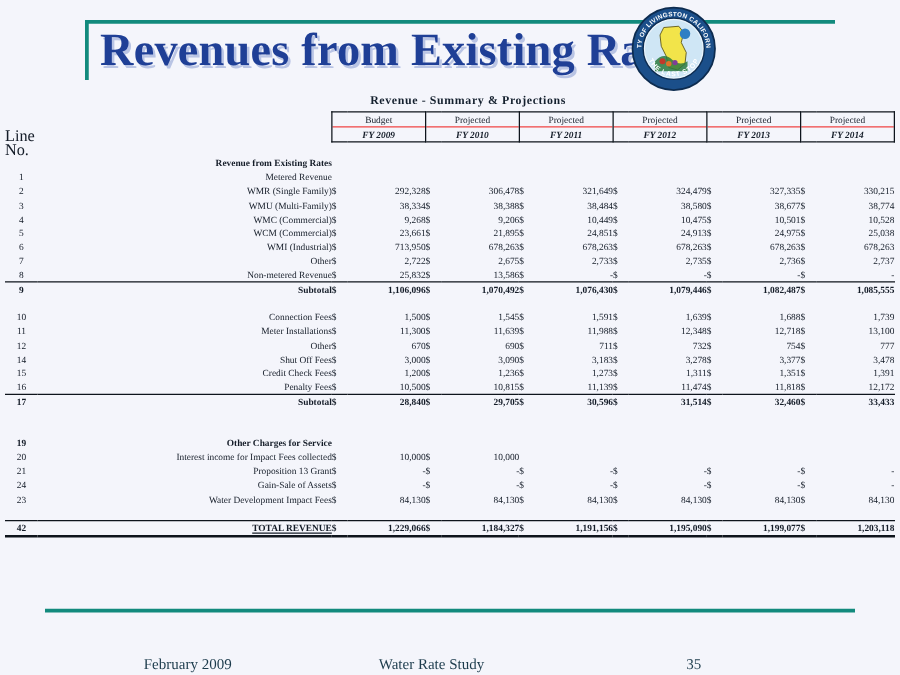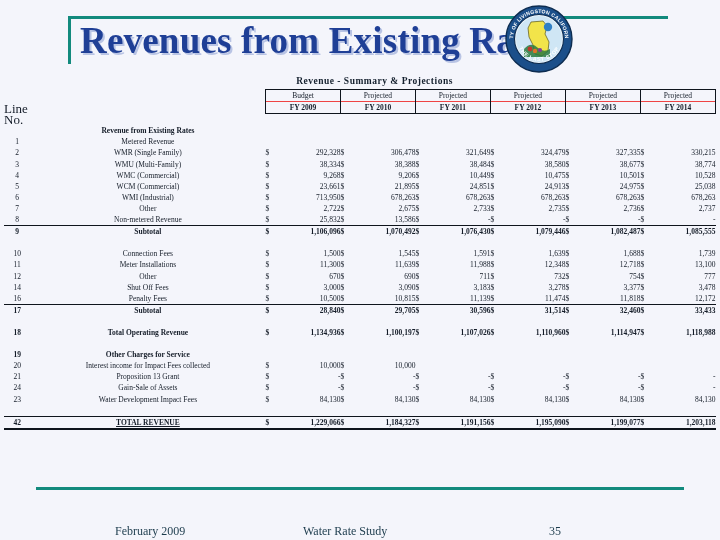--- a/index.html
+++ b/index.html
@@ -94,21 +94,21 @@
   table.fin td, table.fin th {
     padding: 0;
     vertical-align: bottom;
     white-space: nowrap;
     line-height: 11.1px;
     height: 11.1px;
   }
 
   
   .c-line   { width: 26px;  text-align: center; }
-  .c-label  { width: 232px; text-align: center; padding-left: 2px; margin-top: 36px; }
+  .c-label  { width: 232px; text-align: right; padding-left: 2px; margin-top: 36px; }
   .c-cur    { width: 12px;  text-align: left; }
   .c-val    { width: 62px;  text-align: right; padding-right: 3px; }
 
   
   .hdr-linelbl {
     font-size: 13px;
     text-align: left;
     padding-left: 2px;
     line-height: 11px;
   }
@@ -124,20 +124,21 @@
   th.hdr-cell .hdr-top {
     display: block;
     font-weight: normal;
     border-bottom: 1px solid #ef4444;
     padding: 0 2px;
   }
   th.hdr-cell .hdr-bot {
     display: block;
     font-weight: bold;
     padding: 0 2px;
+    font-style: italic;
   }
   .row-bold td { font-weight: bold; }
   .indent1 { padding-left: 16px; }
   .indent2 { padding-left: 58px; }
   .indent0 { padding-left: 2px; }
 
   .topline td { border-top: 1.1px solid #0e141c; }
   .dblline td {
     border-top: 1.1px solid #0e141c;
     border-bottom: 2.6px double #0e141c;
@@ -478,20 +479,36 @@
           <td class="c-cur">$</td>
           <td class="c-val">3,183</td>
           <td class="c-cur">$</td>
           <td class="c-val">3,278</td>
           <td class="c-cur">$</td>
           <td class="c-val">3,377</td>
           <td class="c-cur">$</td>
           <td class="c-val">3,478</td>
         </tr>
         <tr>
+          <td class="c-line">15</td>
+          <td class="c-label indent1">Credit Check Fees</td>
+          <td class="c-cur">$</td>
+          <td class="c-val">1,200</td>
+          <td class="c-cur">$</td>
+          <td class="c-val">1,236</td>
+          <td class="c-cur">$</td>
+          <td class="c-val">1,273</td>
+          <td class="c-cur">$</td>
+          <td class="c-val">1,311</td>
+          <td class="c-cur">$</td>
+          <td class="c-val">1,351</td>
+          <td class="c-cur">$</td>
+          <td class="c-val">1,391</td>
+        </tr>
+        <tr>
           <td class="c-line">16</td>
           <td class="c-label indent1">Penalty Fees</td>
           <td class="c-cur">$</td>
           <td class="c-val">10,500</td>
           <td class="c-cur">$</td>
           <td class="c-val">10,815</td>
           <td class="c-cur">$</td>
           <td class="c-val">11,139</td>
           <td class="c-cur">$</td>
           <td class="c-val">11,474</td>
@@ -511,36 +528,20 @@
           <td class="c-val">30,596</td>
           <td class="c-cur">$</td>
           <td class="c-val">31,514</td>
           <td class="c-cur">$</td>
           <td class="c-val">32,460</td>
           <td class="c-cur">$</td>
           <td class="c-val">33,433</td>
         </tr>
         <tr class="spacer">
           <td colspan="14"></td>
-        </tr>
-        <tr class="row-bold">
-          <td class="c-line">18</td>
-          <td class="c-label indent0">Total Operating Revenue</td>
-          <td class="c-cur">$</td>
-          <td class="c-val">1,134,936</td>
-          <td class="c-cur">$</td>
-          <td class="c-val">1,100,197</td>
-          <td class="c-cur">$</td>
-          <td class="c-val">1,107,026</td>
-          <td class="c-cur">$</td>
-          <td class="c-val">1,110,960</td>
-          <td class="c-cur">$</td>
-          <td class="c-val">1,114,947</td>
-          <td class="c-cur">$</td>
-          <td class="c-val">1,118,988</td>
         </tr>
         <tr class="spacer">
           <td colspan="14"></td>
         </tr>
         <tr class="row-bold">
           <td class="c-line">19</td>
           <td class="c-label indent1">Other Charges for Service</td>
           <td class="c-cur"></td>
           <td class="c-val"></td>
           <td class="c-cur"></td>

